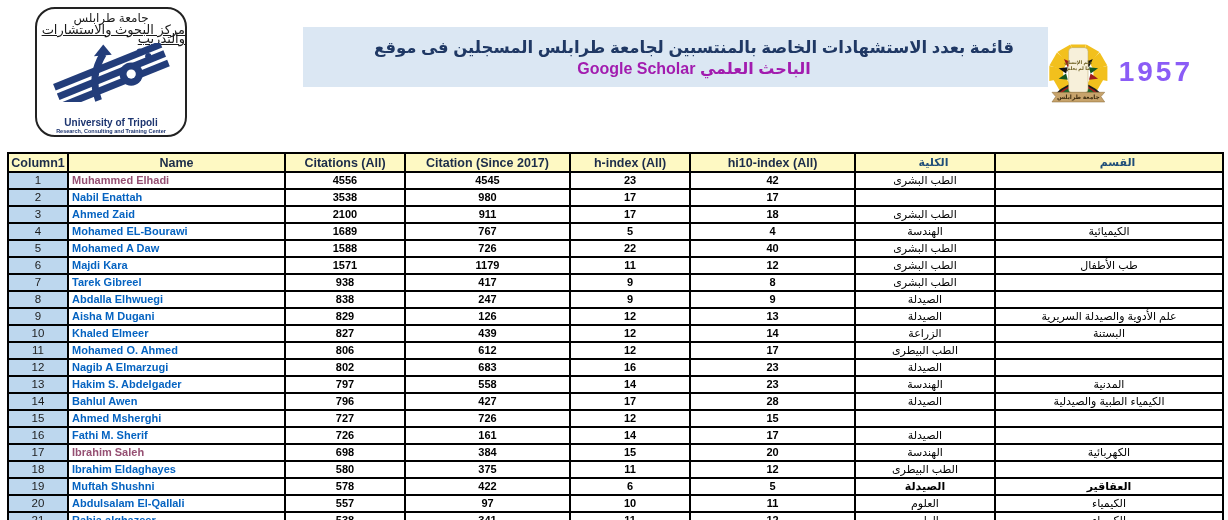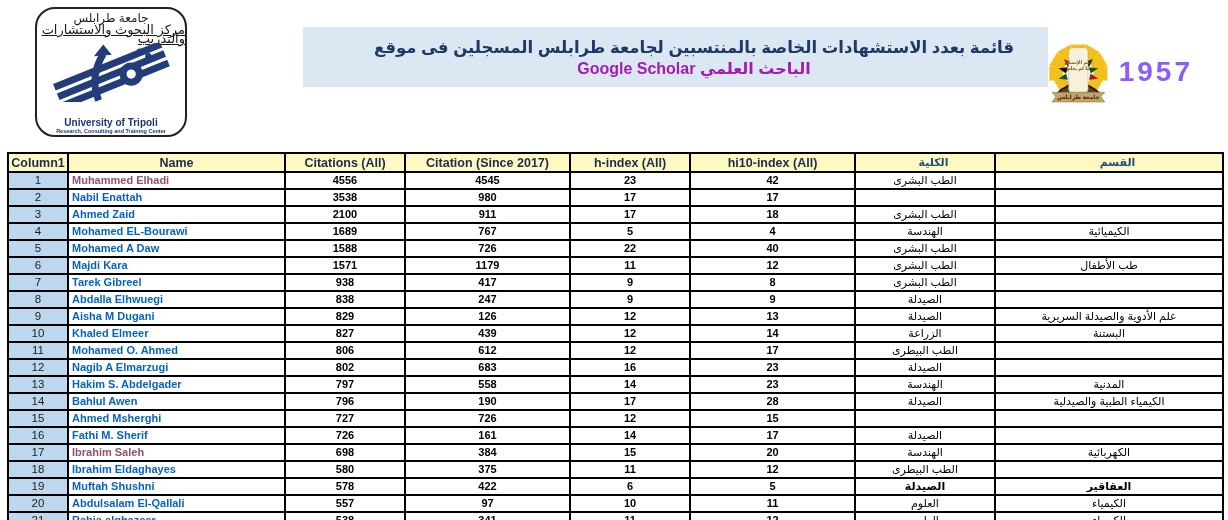--- a/index.html
+++ b/index.html
@@ -295,21 +295,21 @@
           <td class="citations_since_2017">558</td>
           <td class="h_index">14</td>
           <td class="hi10_index">23</td>
           <td class="college" dir="rtl">الهندسة</td>
           <td class="department" dir="rtl">المدنية</td>
         </tr>
         <tr>
           <td class="rank">14</td>
           <td class="name"><a>Bahlul Awen</a></td>
           <td class="citations_all">796</td>
-          <td class="citations_since_2017">190</td>
+          <td class="citations_since_2017">427</td>
           <td class="h_index">17</td>
           <td class="hi10_index">28</td>
           <td class="college" dir="rtl">الصيدلة</td>
           <td class="department" dir="rtl">الكيمياء الطبية والصيدلية</td>
         </tr>
         <tr>
           <td class="rank">15</td>
           <td class="name"><a>Ahmed Msherghi</a></td>
           <td class="citations_all">727</td>
           <td class="citations_since_2017">726</td>

